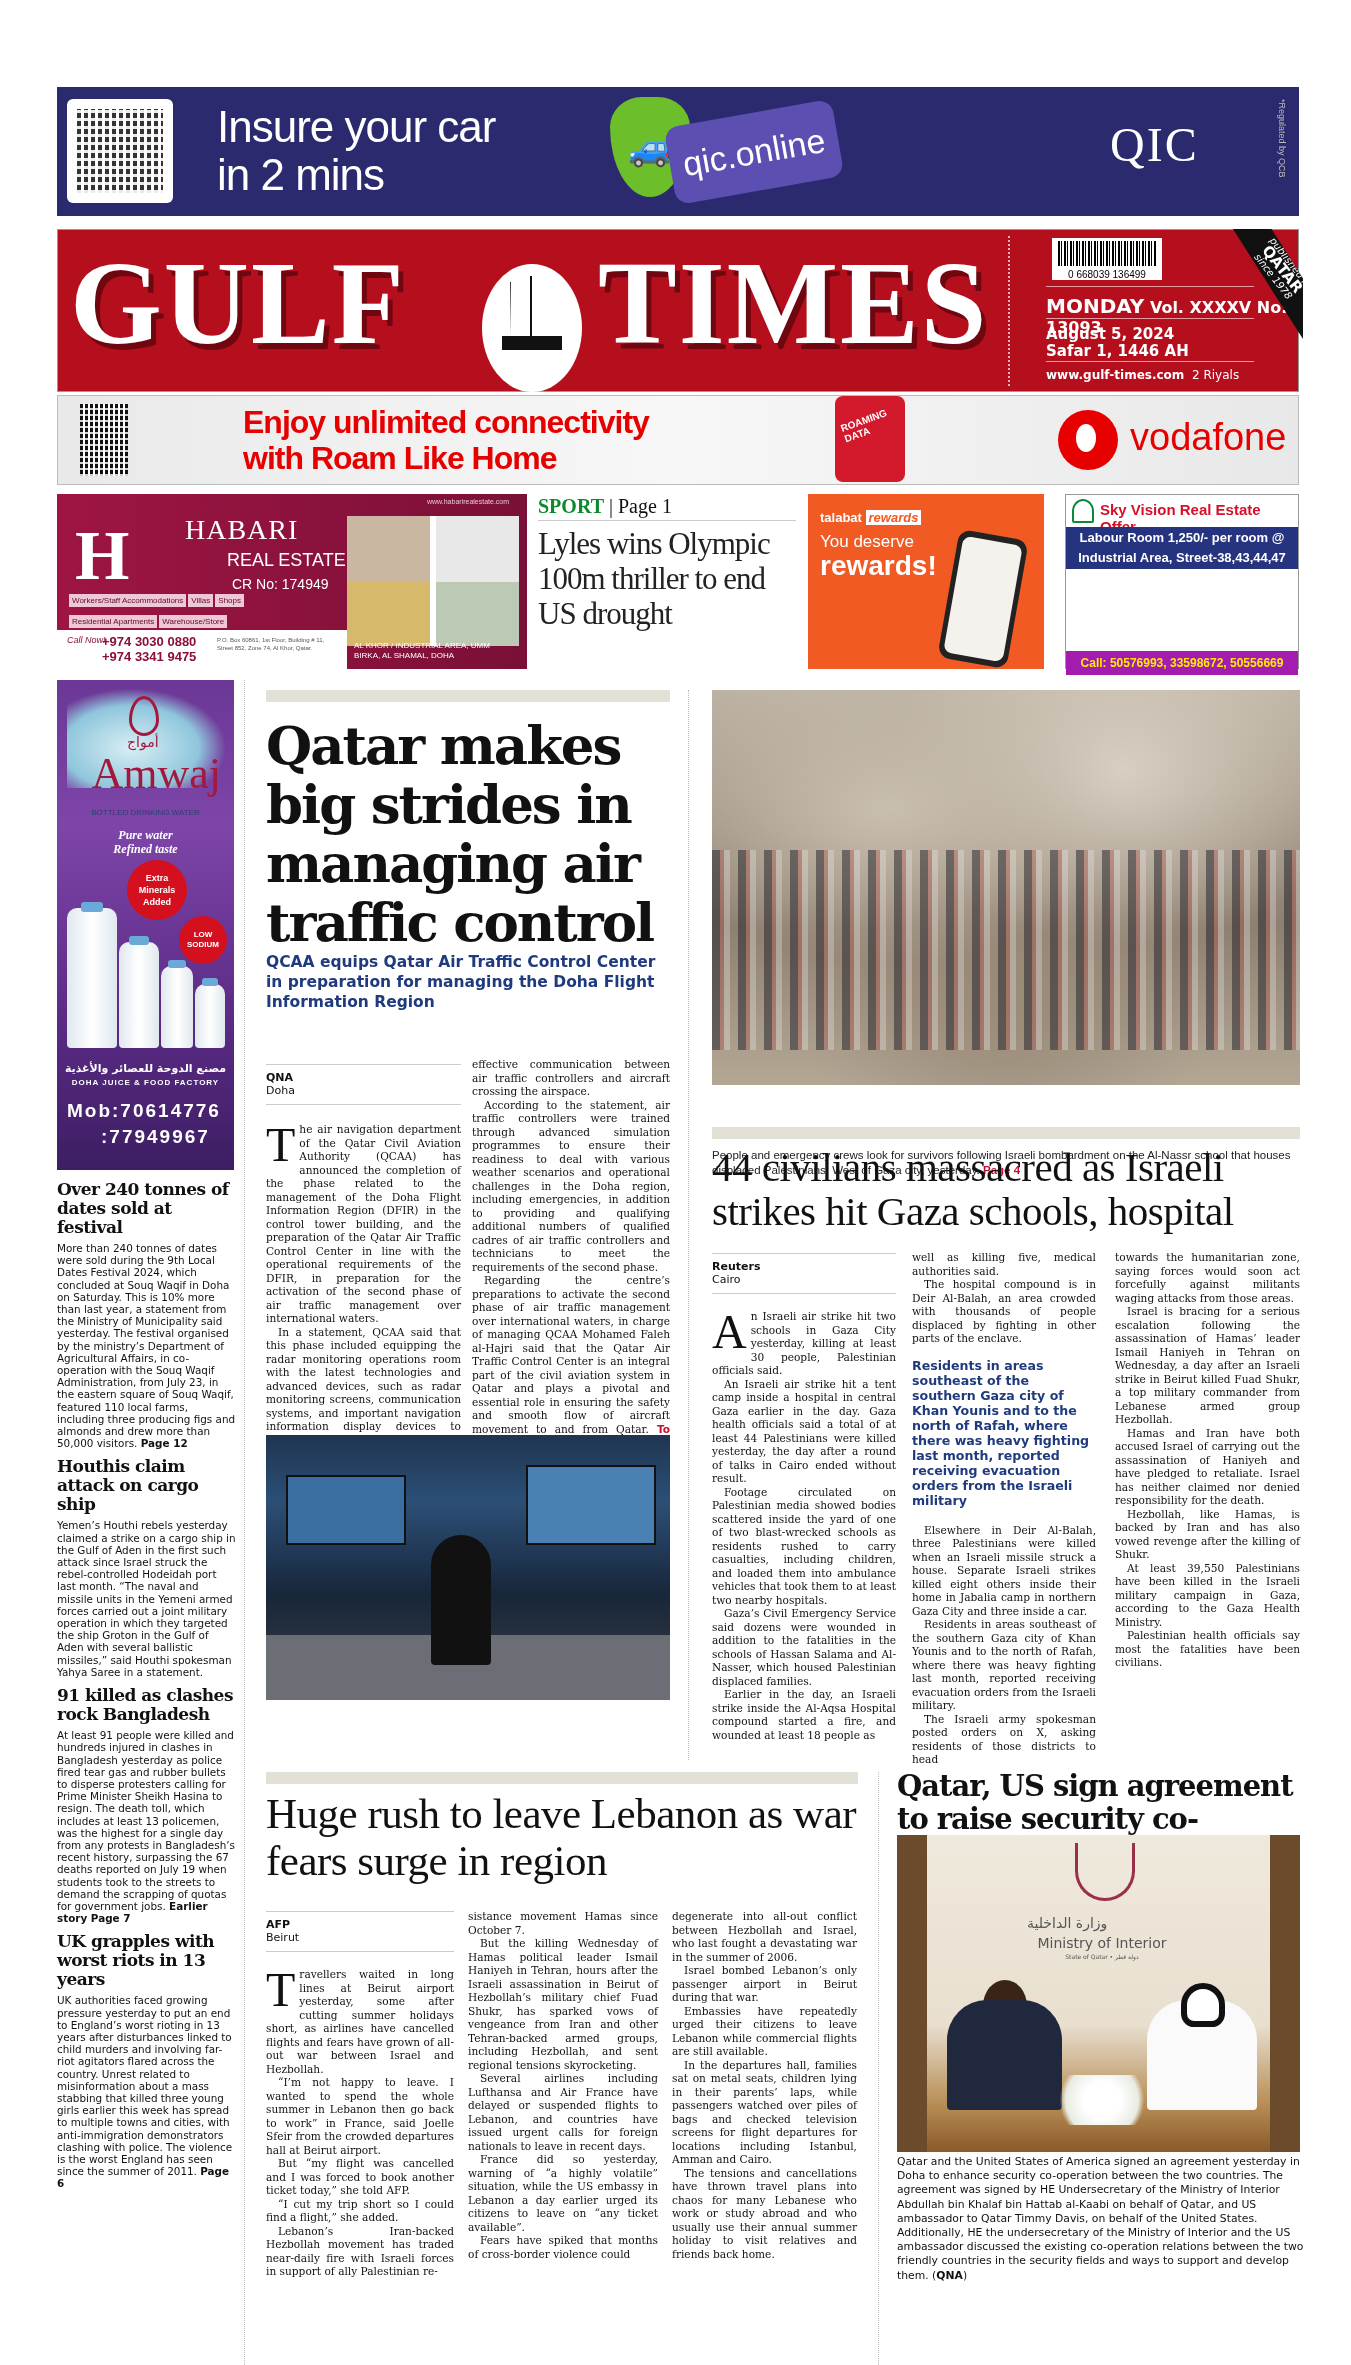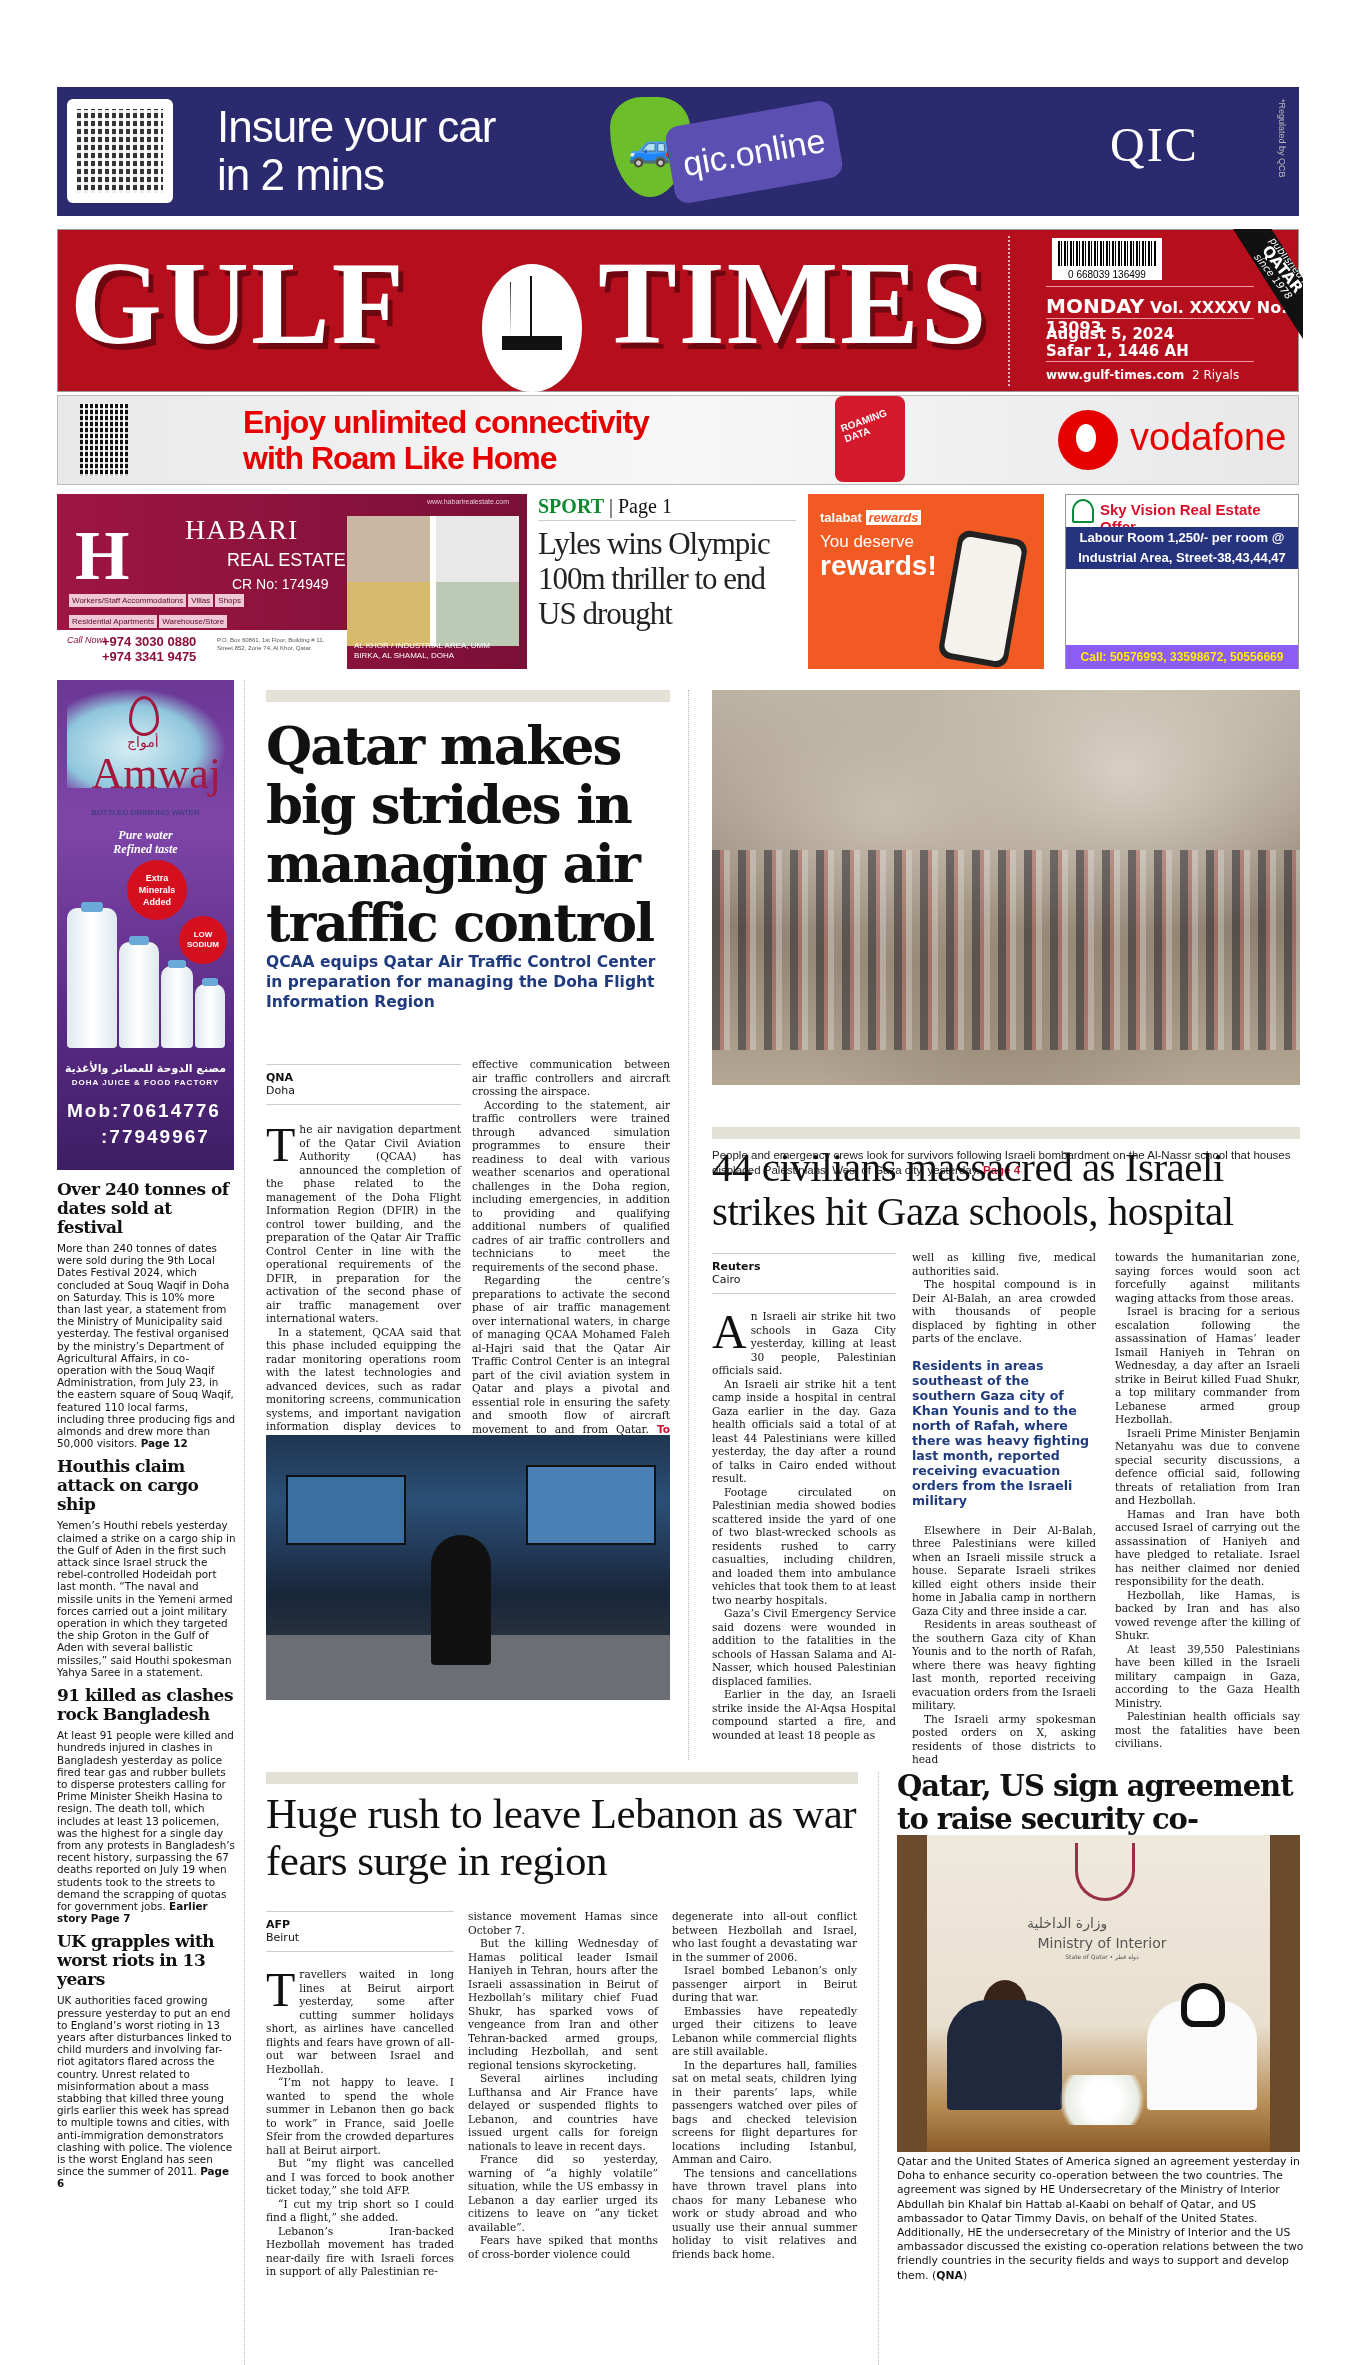--- a/index.html
+++ b/index.html
@@ -84,21 +84,21 @@
 #talabat .l2{left:12px;top:56px;color:#fff;font-size:28px;font-weight:bold}
 #talabat .phone{left:140px;top:40px;width:70px;height:130px;background:#222;border-radius:12px;transform:rotate(10deg)}
 #talabat .phone:after{content:"";position:absolute;left:5px;top:6px;width:60px;height:118px;background:#f5f1ec;border-radius:8px}
 
 #sky{left:1065px;top:494px;width:234px;height:175px;border:1px solid #999}
 #sky .top{left:0;top:0;width:232px;height:32px;background:#fff}
 #sky .top .lg{position:absolute;left:6px;top:4px;width:22px;height:24px;border-radius:50% 50% 2px 2px;border:2px solid #0a8a3a}
 #sky .top .t{position:absolute;left:34px;top:6px;color:#d6102a;font-size:15px;font-weight:bold}
 #sky .blue1{left:0;top:32px;width:232px;height:42px;background:#26337f;color:#fff;font-size:13px;font-weight:bold;text-align:center;line-height:20px;padding-top:1px}
 #sky .yellow{left:0;top:74px;width:232px;height:76px;background:#ffeb00;color:#111;font-size:13px;font-weight:bold;text-align:center;line-height:18px;padding-top:2px}
-#sky .blue2{left:0;top:150px;width:232px;height:24px;background:#8b5cf6;color:#ffeb00;font-size:12px;font-weight:bold;text-align:center;line-height:24px}
+#sky .blue2{left:0;top:156px;width:232px;height:24px;background:#a21caf;color:#ffeb00;font-size:12px;font-weight:bold;text-align:center;line-height:24px}
 
 
 #amwaj{left:57px;top:680px;width:177px;height:490px;background:linear-gradient(180deg,#6b3896 0%,#7d45a8 30%,#5a2a85 70%,#3d1e63 100%)}
 #amwaj .wave{left:10px;top:8px;width:160px;height:100px;background:radial-gradient(ellipse at 40% 60%,#d8eef5,#8fc6dc 50%,transparent 70%)}
 #amwaj .drop{left:72px;top:16px;width:30px;height:40px;border:3px solid #a3193e;border-radius:50% 50% 50% 50%/60% 60% 40% 40%}
 #amwaj .name{left:14px;top:68px;width:150px;text-align:right;color:#a3193e;font-size:44px;font-family:"Liberation Serif",serif}
 #amwaj .ar{left:70px;top:54px;color:#a3193e;font-size:14px}
 #amwaj .btl{left:10px;top:128px;width:157px;text-align:center;color:#2c3f73;font-size:8px}
 #amwaj .pure{left:10px;top:148px;width:157px;text-align:center;color:#fff;font-size:12px;font-style:italic;font-weight:bold;line-height:14px}
 #amwaj .b1{left:70px;top:180px;width:60px;height:60px;border-radius:50%;background:#d4101e;color:#fff;font-size:9px;font-weight:bold;text-align:center;line-height:12px;padding-top:12px}
@@ -382,21 +382,20 @@
   <div class="body">
     <p>Elsewhere in Deir Al-Balah, three Palestinians were killed when an Israeli missile struck a house. Separate Israeli strikes killed eight others inside their home in Jabalia camp in northern Gaza City and three inside a car.</p>
     <p>Residents in areas southeast of the southern Gaza city of Khan Younis and to the north of Rafah, where there was heavy fighting last month, reported receiving evacuation orders from the Israeli military.</p>
     <p>The Israeli army spokesman posted orders on X, asking residents of those districts to head</p>
   </div>
 </div>
 <div id="gaza-c3" class="abs">
   <div class="body">
     <p class="nd">towards the humanitarian zone, saying forces would soon act forcefully against militants waging attacks from those areas.</p>
     <p>Israel is bracing for a serious escalation following the assassination of Hamas’ leader Ismail Haniyeh in Tehran on Wednesday, a day after an Israeli strike in Beirut killed Fuad Shukr, a top military commander from Lebanese armed group Hezbollah.</p>
-    <p>Israeli Prime Minister Benjamin Netanyahu was due to convene special security discussions, a defence official said, following threats of retaliation from Iran and Hezbollah.</p>
     <p>Hamas and Iran have both accused Israel of carrying out the assassination of Haniyeh and have pledged to retaliate. Israel has neither claimed nor denied responsibility for the death.</p>
     <p>Hezbollah, like Hamas, is backed by Iran and has also vowed revenge after the killing of Shukr.</p>
     <p>At least 39,550 Palestinians have been killed in the Israeli military campaign in Gaza, according to the Gaza Health Ministry.</p>
     <p>Palestinian health officials say most the fatalities have been civilians.</p>
   </div>
 </div>
 
 <div id="leb-bar" class="abs gbar"></div>
 <div id="leb-h" class="abs">Huge rush to leave Lebanon as war fears surge in region</div>
 <div id="leb-c1" class="abs">

